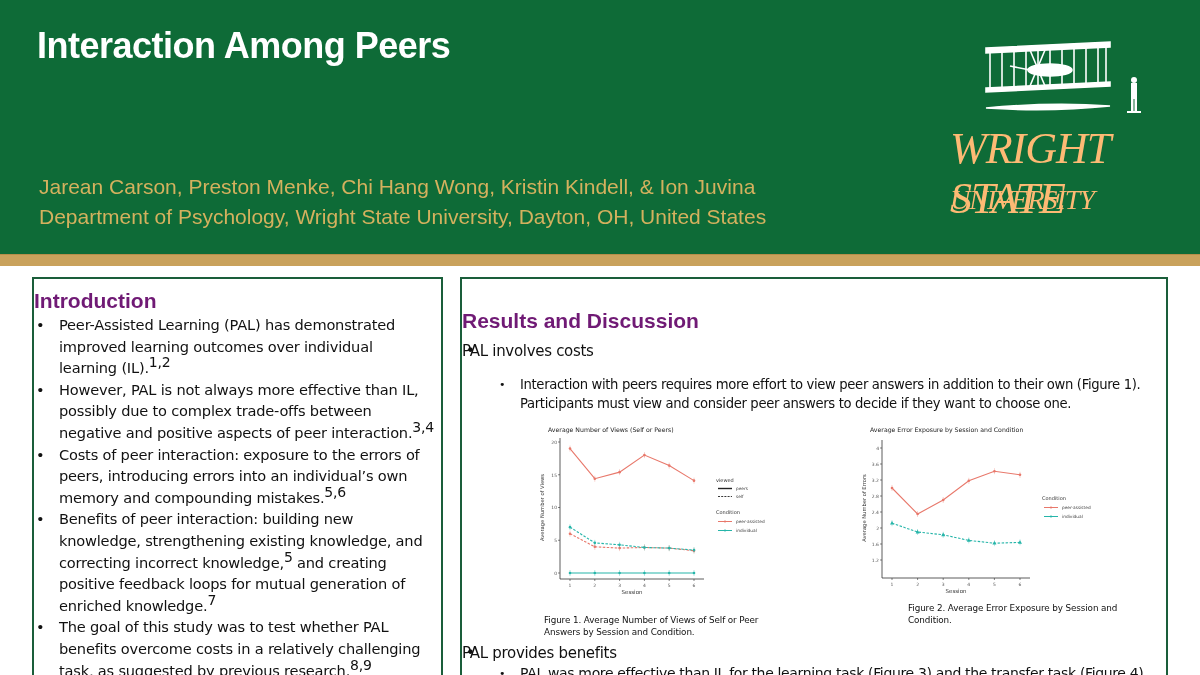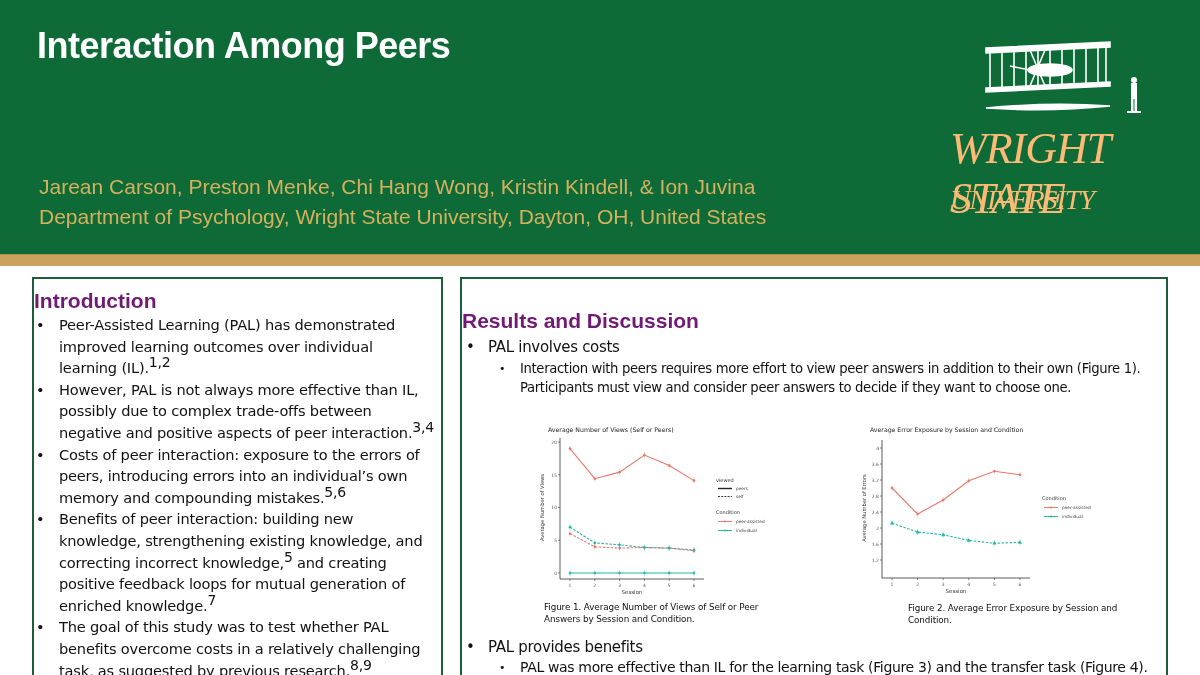--- a/index.html
+++ b/index.html
@@ -22,21 +22,21 @@
 
   .panel-title { font-family: "Liberation Sans", sans-serif; font-weight: bold; color: #701a75; font-size: 21px; }
   .intro-title { margin-top: 9px; line-height: 26px; }
   .results-title { margin-top: 29px; line-height: 26px; }
 
   ul.intro-list { list-style: none; margin-top: 0; }
   ul.intro-list li { position: relative; padding-left: 25px; padding-right: 6px; font-family: "DejaVu Sans", sans-serif; font-size: 14.6px; line-height: 21.6px; letter-spacing: -0.2px; }
   ul.intro-list li::before { content: "•"; position: absolute; left: 2px; top: 0; }
   sup { font-size: 14px; line-height: 0; vertical-align: 6px; text-align: right; }
 
-  .res-l1 { position: relative; padding-left: 26px; font-size: 15px; line-height: 22px; letter-spacing: -0.3px; font-family: "DejaVu Sans", sans-serif; }
+  .res-l1 { position: relative; font-size: 15px; line-height: 22px; letter-spacing: -0.3px; font-family: "DejaVu Sans", sans-serif; margin-top: 6px; }
   .res-l1::before { content: "•"; position: absolute; left: 4px; }
   .res-l2 { position: relative; padding-left: 58px; padding-right: 8px; font-size: 13.2px; line-height: 19px; letter-spacing: -0.35px; font-family: "DejaVu Sans", sans-serif; }
   .res-l2::before { content: "•"; position: absolute; left: 37px; font-size: 11px; }
 
   .chart { position: absolute; }
   .chart svg { display: block; }
   .caption { position: absolute; font-size: 8.8px; line-height: 12px; font-family: "DejaVu Sans", sans-serif; color: #111; letter-spacing: -0.1px; }
 </style>
 </head>
 <body>
@@ -94,21 +94,21 @@
     <li><span>Costs of peer interaction: exposure to the errors of peers, introducing errors into an individual’s own memory and compounding mistakes.</span><sup>5,6</sup></li>
     <li><span>Benefits of peer interaction: building new knowledge, strengthening existing knowledge, and correcting incorrect knowledge,</span><sup>5</sup><span> and creating positive feedback loops for mutual generation of enriched knowledge.</span><sup>7</sup></li>
     <li><span>The goal of this study was to test whether PAL benefits overcome costs in a relatively challenging task, as suggested by previous research.</span><sup>8,9</sup></li>
   </ul>
 </div>
 
 <div class="panel panel-results">
   <div class="panel-title results-title">Results and Discussion</div>
   <div style="margin-top:2px;">
     <div class="res-l1">PAL involves costs</div>
-    <div class="res-l2" style="margin-top:1px;">Interaction with peers requires more effort to view peer answers in addition to their own (Figure 1). Participants must view and consider peer answers to decide if they want to choose one.</div>
+    <div class="res-l2" style="margin-top:13px;">Interaction with peers requires more effort to view peer answers in addition to their own (Figure 1). Participants must view and consider peer answers to decide if they want to choose one.</div>
   </div>
 
   <div style="position:absolute;left:0;top:357px;width:100%;">
     <div class="res-l1">PAL provides benefits</div>
     <div class="res-l2" style="font-size:14px;">PAL was more effective than IL for the learning task (Figure 3) and the transfer task (Figure 4).</div>
   </div>
 </div>
 
 <div class="chart" style="left:528px;top:422px;width:262px;height:175px;">
   <svg id="chart1" width="262" height="175">
@@ -198,21 +198,21 @@
       <text x="208" y="76" font-size="4.3" fill="#444" font-family="DejaVu Sans, sans-serif">self</text>
       <text x="188" y="92" font-size="5" fill="#333" font-family="DejaVu Sans, sans-serif">Condition</text>
       <line x1="190" y1="99.5" x2="204" y2="99.5" stroke="#e8786b" stroke-width="1"></line>
       <circle cx="197" cy="99.5" r="1.1" fill="#e8786b"></circle>
       <text x="208" y="101" font-size="4.3" fill="#444" font-family="DejaVu Sans, sans-serif">peer-assisted</text>
       <line x1="190" y1="108.5" x2="204" y2="108.5" stroke="#26b5a9" stroke-width="1"></line>
       <circle cx="197" cy="108.5" r="1.1" fill="#26b5a9"></circle>
       <text x="208" y="110" font-size="4.3" fill="#444" font-family="DejaVu Sans, sans-serif">individual</text>
     </svg>
 </div>
-<div class="caption" style="left:544px;top:601px;width:230px;">Figure 1. Average Number of Views of Self or Peer Answers by Session and Condition.</div>
+<div class="caption" style="left:544px;top:614px;width:230px;">Figure 1. Average Number of Views of Self or Peer Answers by Session and Condition.</div>
 
 <div class="chart" style="left:855px;top:422px;width:240px;height:175px;">
   <svg id="chart2" width="240" height="175">
       <text x="15" y="10" font-size="6.2" fill="#222" font-family="DejaVu Sans, sans-serif">Average Error Exposure by Session and Condition</text>
       <line x1="27" y1="18" x2="27" y2="156" stroke="#333" stroke-width="0.8"></line>
       <line x1="27" y1="156" x2="175" y2="156" stroke="#333" stroke-width="0.8"></line>
       <line x1="25" y1="138" x2="27" y2="138" stroke="#333" stroke-width="0.6"></line>
       <text x="24" y="139.8" font-size="4.5" text-anchor="end" fill="#555" font-family="DejaVu Sans, sans-serif">1.2</text>
       <line x1="25" y1="122" x2="27" y2="122" stroke="#333" stroke-width="0.6"></line>
       <text x="24" y="123.8" font-size="4.5" text-anchor="end" fill="#555" font-family="DejaVu Sans, sans-serif">1.6</text>

